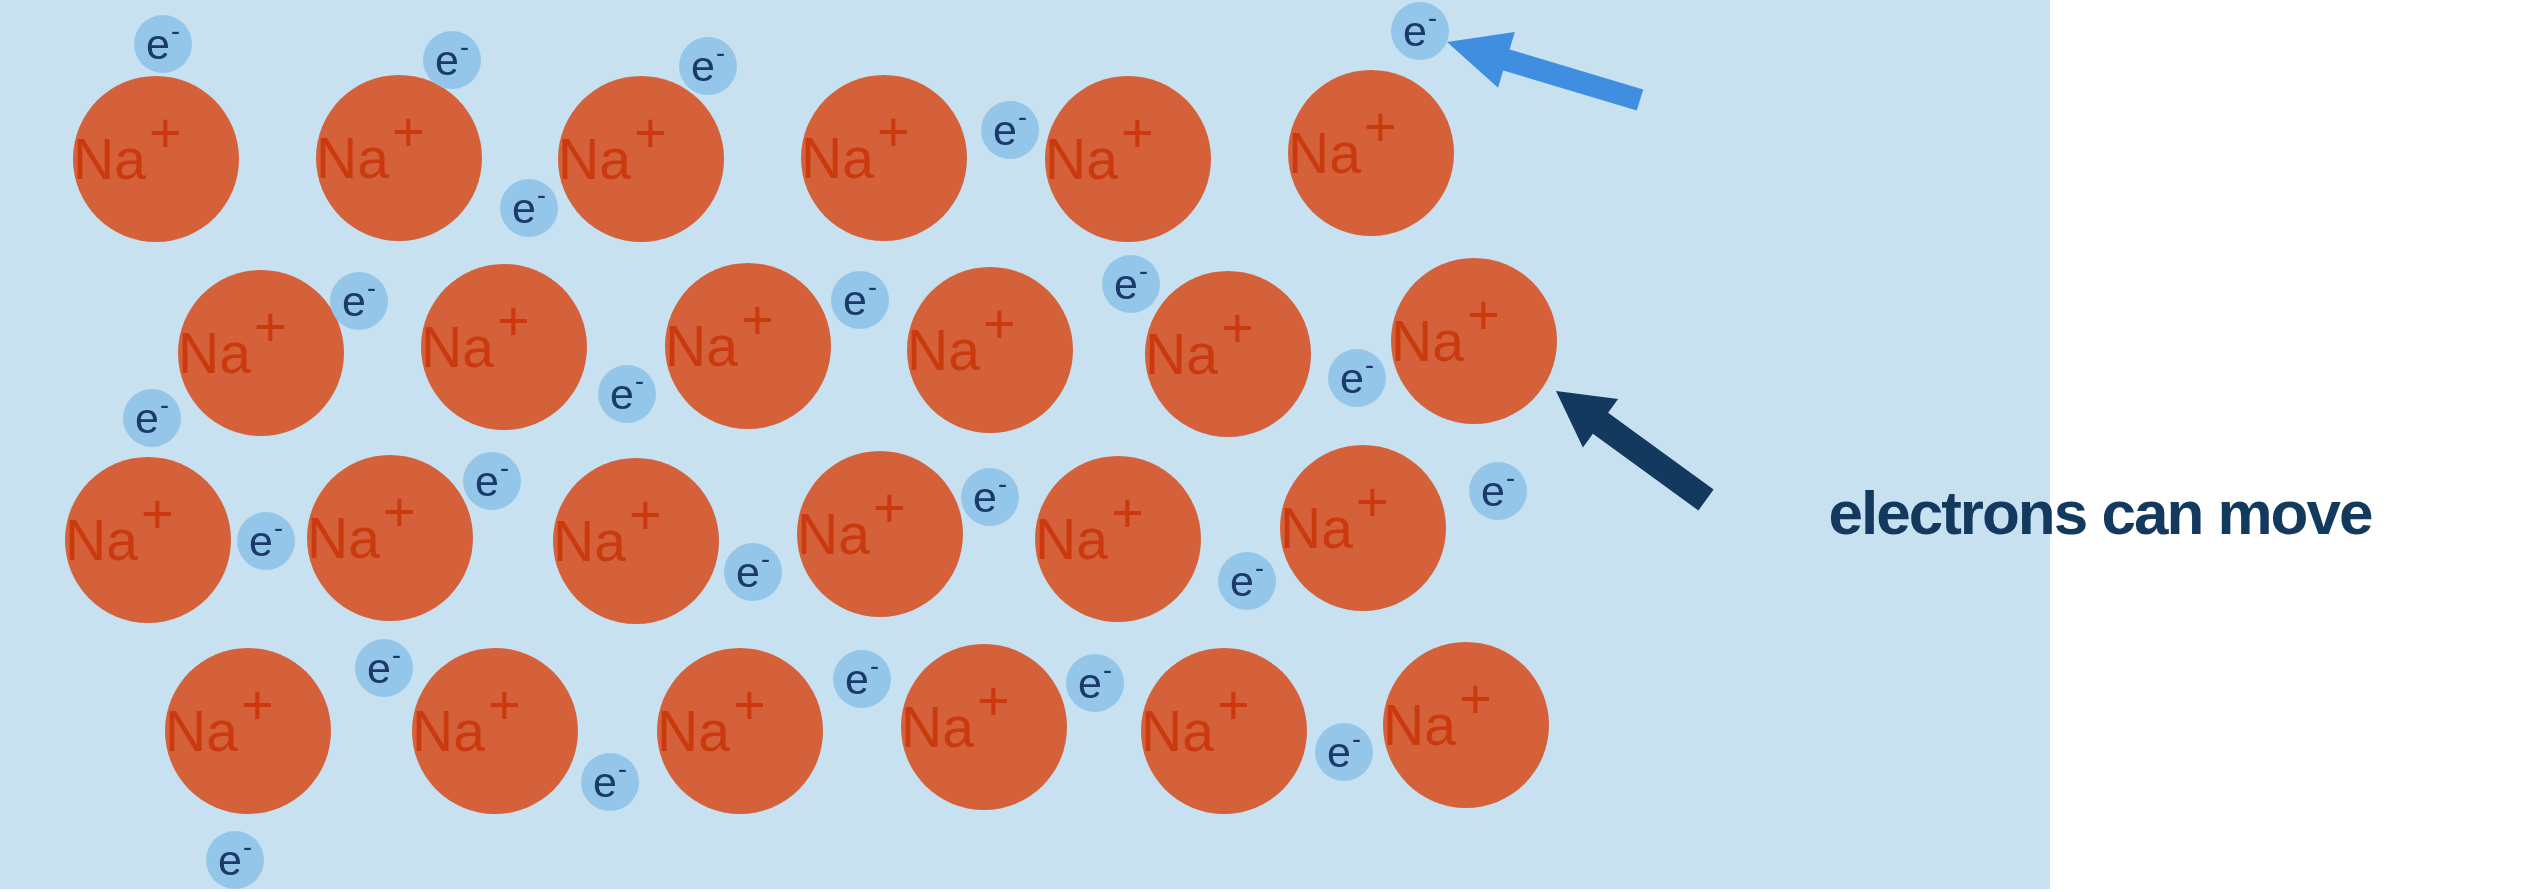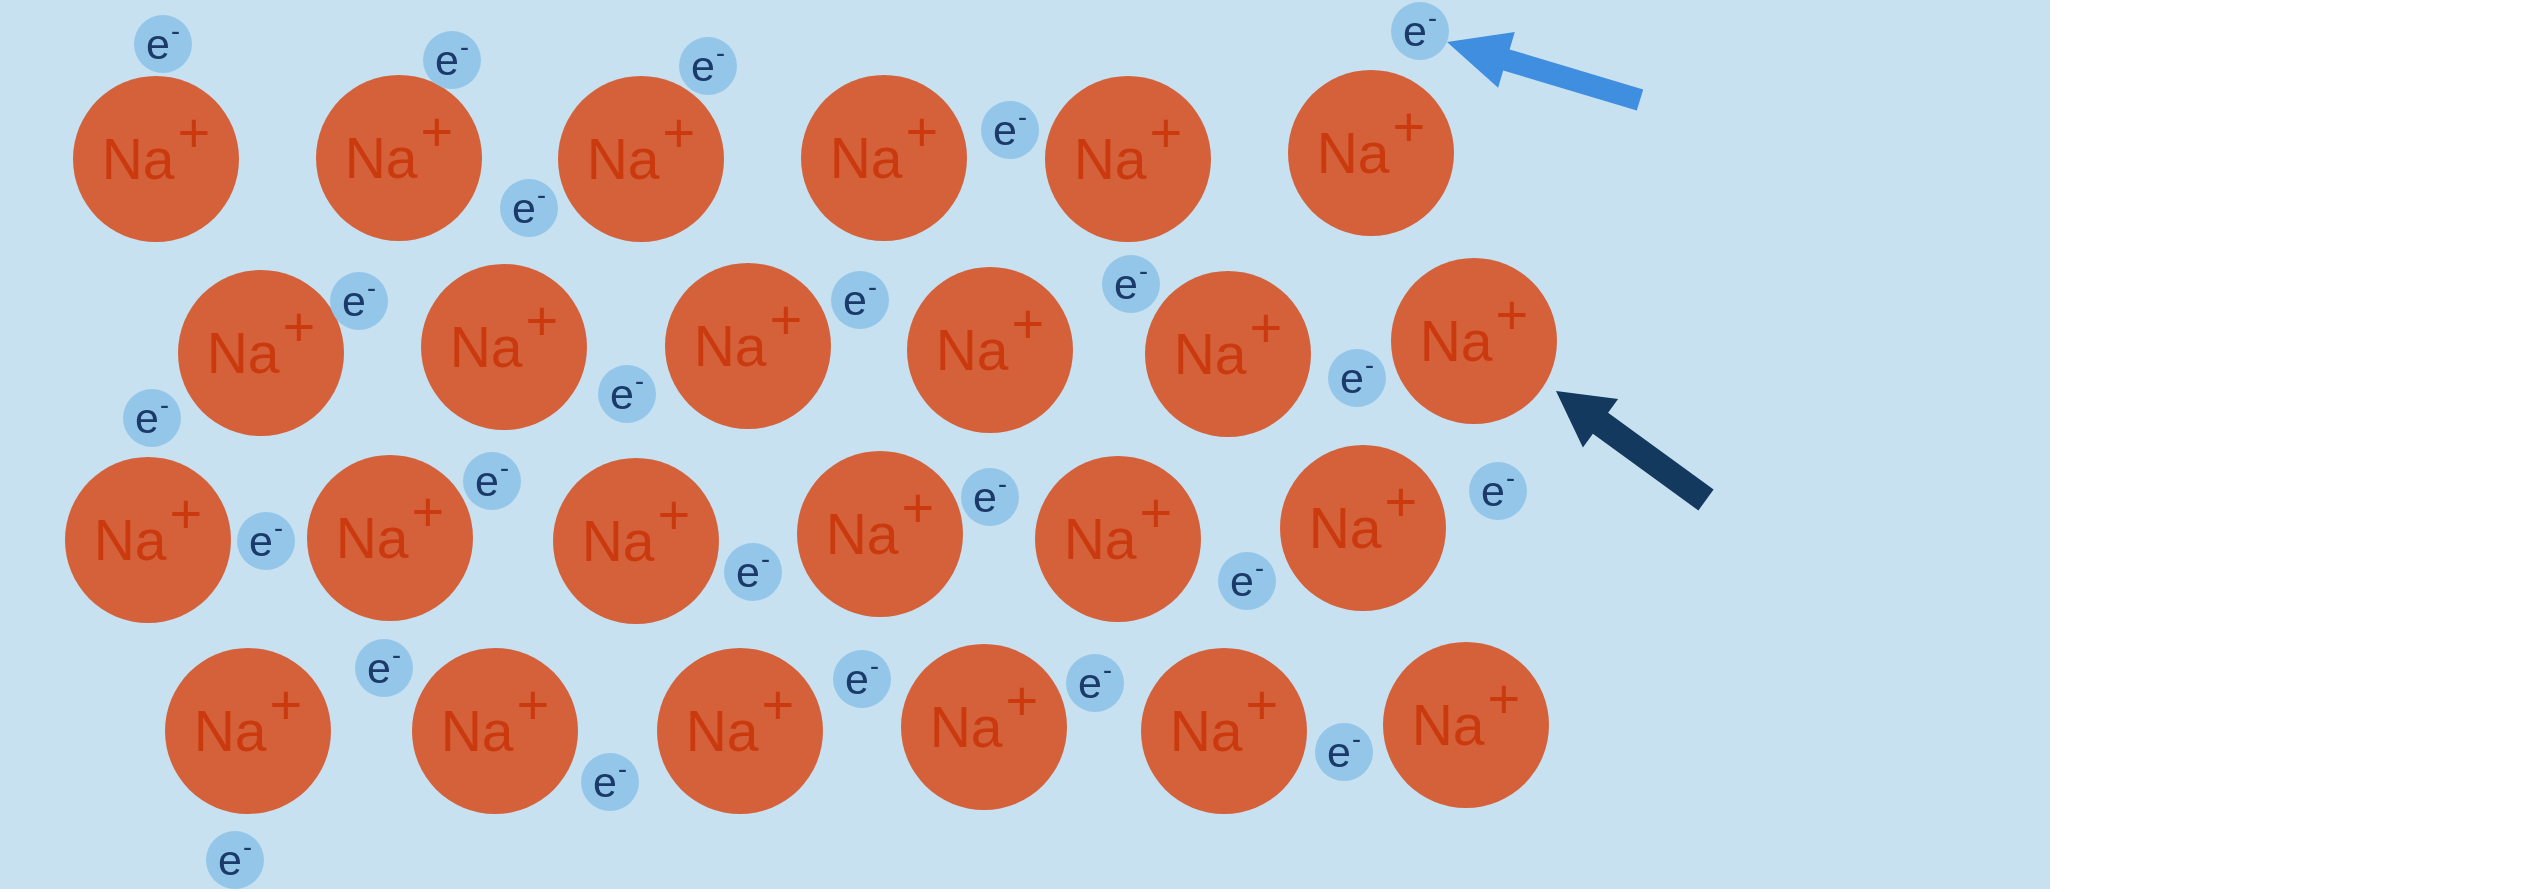--- a/index.html
+++ b/index.html
@@ -24,21 +24,21 @@
     background: var(--background, #c7e1f1);
   }
   .ion {
     position: absolute;
     width: 166px;
     height: 166px;
     border-radius: 50%;
     background: var(--ion-fill, #d4613a);
     display: flex;
     align-items: center;
-    justify-content: center;
+    justify-content: flex-start;
     color: var(--ion-text, #ca3a0e);
   }
   .ion .sym {
     font-size: 57px;
     font-weight: 400;
     line-height: 1;
   }
   .ion .chg {
     font-size: 56px;
     font-weight: 400;
@@ -301,14 +301,15 @@
   </div>
     </div>
 
   <svg id="arrow-layer" width="2546" height="892" viewBox="0 0 2546 892">
     <polygon fill="var(--accent-light)" points="1447,42 1514.8,32.1 1509.6,49.4 1643.2,89.5 1636.8,110.5 1503.2,70.4 1498.1,87.7"></polygon>
     <polygon fill="var(--accent-navy)" points="1556,391 1618.1,399 1608.1,412.8 1713.6,489.5 1698.4,510.5 1592.9,433.8 1582.9,447.6"></polygon>
   </svg>
 
 
   <div id="caption">
+    <div class="caption-navy">electrons can move</div>
   </div>
 </div>
 
 </body></html>

